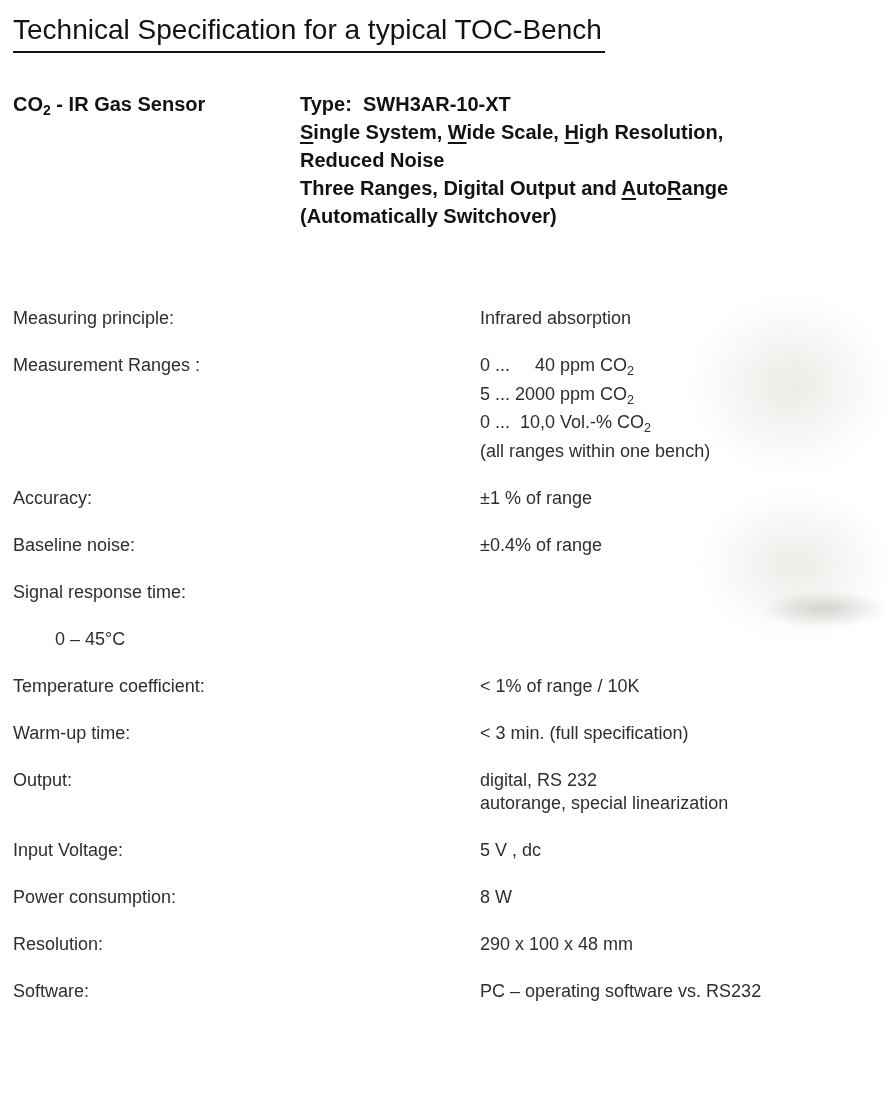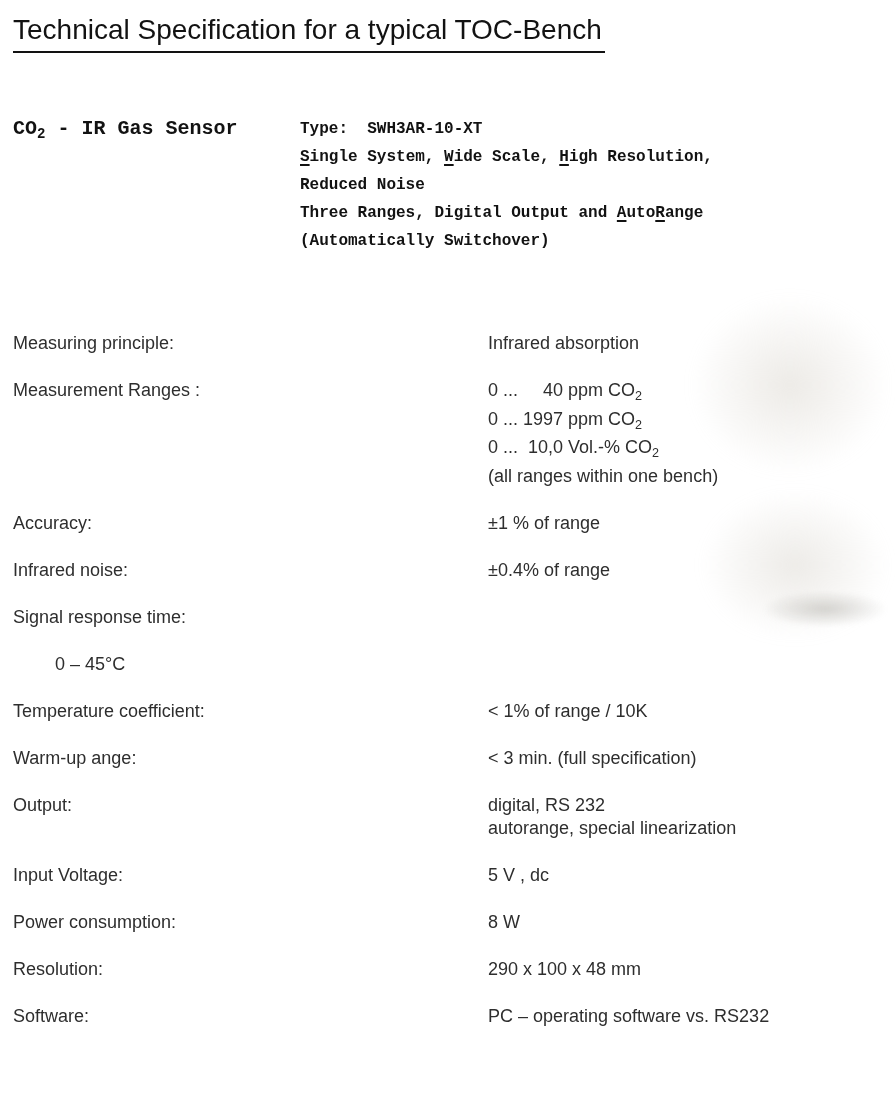--- a/index.html
+++ b/index.html
@@ -20,35 +20,35 @@
     padding:14px 0 16px 13px;box-sizing:border-box;
   }
   .title{
     display:inline-block;margin:0;
     font-size:28px;font-weight:400;
     color:var(--text-strong);
     border-bottom:2px solid var(--text-strong);
     padding:0 3px 5px 0;
     white-space:pre-wrap;
   }
-  .header{display:flex;margin-top:62px;font-family:Liberation Mono, monospace;}
+  .header{display:flex;margin-top:37px;}
   .product{
     flex:0 0 287px;width:287px;
     font-size:20px;font-weight:700;line-height:28px;
     color:var(--text-strong);white-space:pre-wrap;
   }
   .type-lines{
-    font-size:16px;font-weight:700;line-height:28px;
+    font-size:20px;font-weight:700;line-height:28px;
     color:var(--text-strong);white-space:pre-wrap;
   }
   .specs{margin-top:77px;}
   .spec-row{
     display:flex;
     margin-bottom:24px;
-    font-size:18px;line-height:23px;gap:8px;
+    font-size:18px;line-height:23px;
   }
   .spec-label{flex:0 0 430px;width:430px;white-space:pre-wrap;}
   .spec-values{white-space:pre-wrap;margin-left:37px;}
   .u{text-decoration:underline;text-decoration-thickness:2px;text-underline-offset:3px;}
   .sub{font-size:70%;vertical-align:-0.28em;}
   .artifact{position:absolute;pointer-events:none;border-radius:50%;}
   .a1{left:690px;top:295px;width:200px;height:180px;filter:blur(7px);
       background:radial-gradient(ellipse at center, rgba(214,209,200,0.45), rgba(255,255,255,0) 70%);}
   .a2{left:700px;top:490px;width:190px;height:150px;filter:blur(7px);
       background:radial-gradient(ellipse at center, rgba(210,205,196,0.4), rgba(255,255,255,0) 70%);}
@@ -68,50 +68,50 @@
   </div>
 
   <div class="specs">
   <div class="spec-row">
     <div class="spec-label">Measuring principle:</div>
     <div class="spec-values"><div><span>Infrared absorption</span></div></div>
   </div>
 
   <div class="spec-row">
     <div class="spec-label">Measurement Ranges :</div>
-    <div class="spec-values"><div><span>0 ...     40 ppm CO</span><span class="sub">2</span></div><div><span>0 ... 1997 ppm CO</span><span class="sub">2</span></div><div><span>0 ...  10,0 Vol.-% CO</span><span class="sub">2</span></div><div><span>(all ranges within one bench)</span></div></div>
+    <div class="spec-values"><div><span>0 ...     40 ppm CO</span><span class="sub">2</span></div><div><span>5 ... 2000 ppm CO</span><span class="sub">2</span></div><div><span>0 ...  10,0 Vol.-% CO</span><span class="sub">2</span></div><div><span>(all ranges within one bench)</span></div></div>
   </div>
 
   <div class="spec-row">
     <div class="spec-label">Accuracy:</div>
     <div class="spec-values"><div><span>±1 % of range</span></div></div>
   </div>
 
 
   <div class="spec-row">
-    <div class="spec-label">Infrared noise:</div>
+    <div class="spec-label">Baseline noise:</div>
     <div class="spec-values"><div><span>±0.4% of range</span></div></div>
   </div>
 
   <div class="spec-row">
     <div class="spec-label">Signal response time:</div>
     <div class="spec-values"></div>
   </div>
 
   <div class="spec-row">
     <div class="spec-values"><div><span> 0 – 45°C</span></div></div>
   </div>
 
   <div class="spec-row">
     <div class="spec-label">Temperature coefficient:</div>
     <div class="spec-values"><div><span>&lt; 1% of range / 10K</span></div></div>
   </div>
 
   <div class="spec-row">
-    <div class="spec-label">Warm-up ange:</div>
+    <div class="spec-label">Warm-up time:</div>
     <div class="spec-values"><div><span>&lt; 3 min. (full specification)</span></div></div>
   </div>
 
   <div class="spec-row">
     <div class="spec-label">Output:</div>
     <div class="spec-values"><div><span>digital, RS 232</span></div><div><span>autorange, special linearization</span></div></div>
   </div>
 
   <div class="spec-row">
     <div class="spec-label">Input Voltage:</div>

